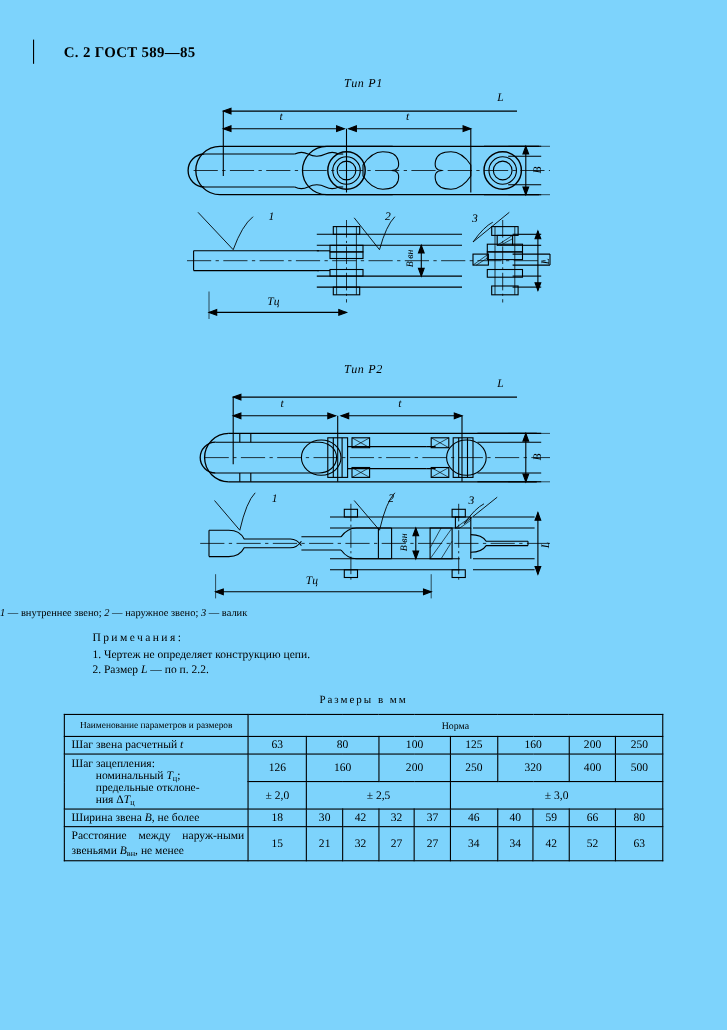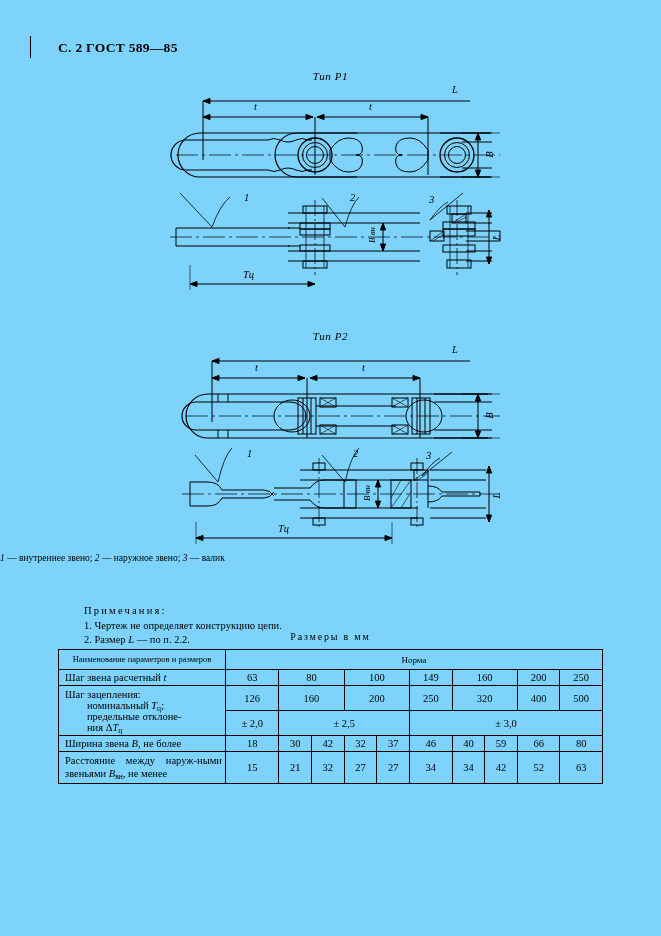--- a/index.html
+++ b/index.html
@@ -78,21 +78,21 @@
   .legend i { font-style: italic; }
 
   .notes {
     position: absolute;
     left: 84px;
     top: 574px;
     font-size: 10.5px;
     line-height: 14.5px;
     font-family: "Liberation Serif", serif;
   }
-  .notes-title { letter-spacing: 2.2px; margin-top: 30px; }
+  .notes-title { letter-spacing: 2.2px; }
   .notes i { font-style: italic; }
 
   
   .tbl-caption {
     position: absolute;
     left: 0;
     top: 631px;
     width: 661px;
     text-align: center;
     font-size: 10px;
@@ -467,21 +467,21 @@
       <tr>
         <td class="c-name hdr" rowspan="1">Наименование параметров и размеров</td>
         <td class="hdr-norma" colspan="10">Норма</td>
       </tr>
 
       <tr>
         <td class="c-name"><span>Шаг звена расчетный </span><em class="v">t</em></td>
         <td class="num">63</td>
         <td class="num" colspan="2">80</td>
         <td class="num" colspan="2">100</td>
-        <td class="num">149</td>
+        <td class="num">125</td>
         <td class="num" colspan="2">160</td>
         <td class="num">200</td>
         <td class="num">250</td>
       </tr>
 
       <tr>
         <td class="c-name" rowspan="2">
           <div>Шаг зацепления:</div>
           <div class="indent1"><span>номинальный </span><em class="v">T</em><sub>ц</sub><span>;</span></div>
           <div class="indent1">предельные отклоне-</div>

